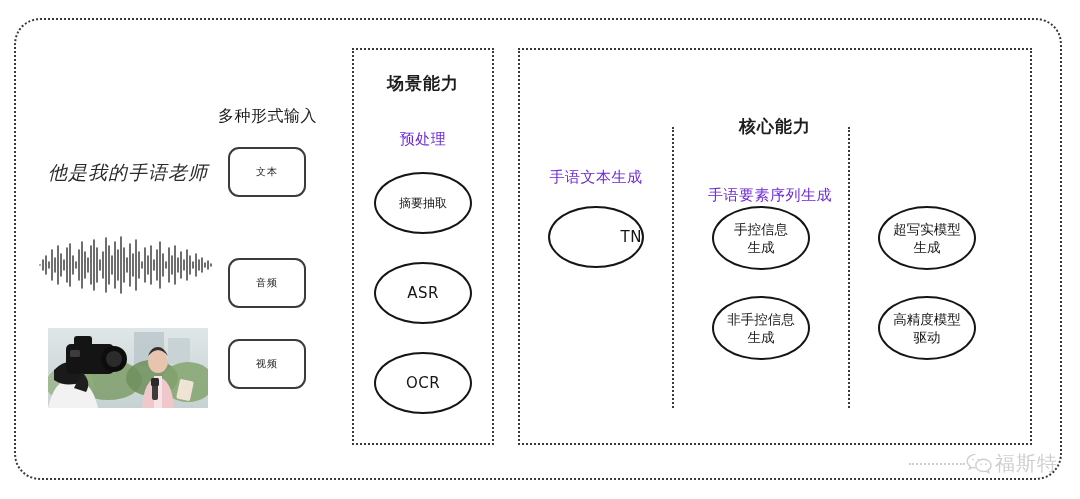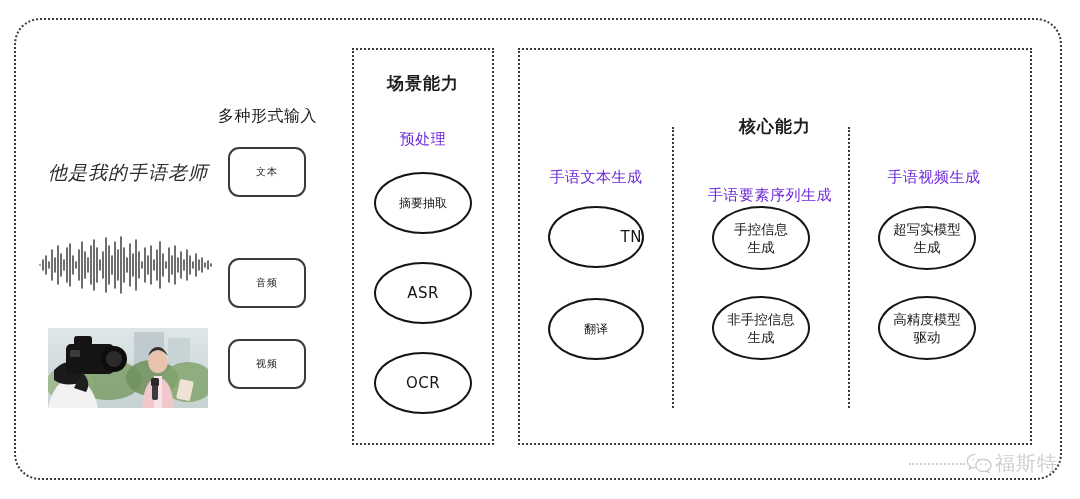--- a/index.html
+++ b/index.html
@@ -321,35 +321,31 @@
   <div class="panel panel-core">
     <div class="panel-title">核心能力</div>
 
     <div class="v-divider" style="left:152px;"></div>
     <div class="v-divider" style="left:328px;"></div>
 
     <div class="sub-title" style="left:16px; width:120px; top:118px;">手语文本生成</div>
     <div class="ellipse latin" style="left:28px; top:156px; width:96px; height:62px;justify-content:flex-end;">
       <span>TN</span>
     </div>
-    <div class="ellipse" style="left:28px; top:248px; width:96px; height:62px;">
-      <span>翻译</span>
-    </div>
 
     <div class="sub-title" style="left:168px; width:144px; top:136px;text-align:right;">手语要素序列生成</div>
     <div class="ellipse small-text" style="left:192px; top:156px; width:98px; height:64px;">
       <span>手控信息
 生成</span>
     </div>
     <div class="ellipse small-text" style="left:192px; top:246px; width:98px; height:64px;">
       <span>非手控信息
 生成</span>
     </div>
 
-    <div class="sub-title" style="left:344px; width:140px; top:118px;">手语视频生成</div>
     <div class="ellipse small-text" style="left:358px; top:156px; width:98px; height:64px;">
       <span>超写实模型
 生成</span>
     </div>
     <div class="ellipse small-text" style="left:358px; top:246px; width:98px; height:64px;">
       <span>高精度模型
 驱动</span>
     </div>
   </div>
 

